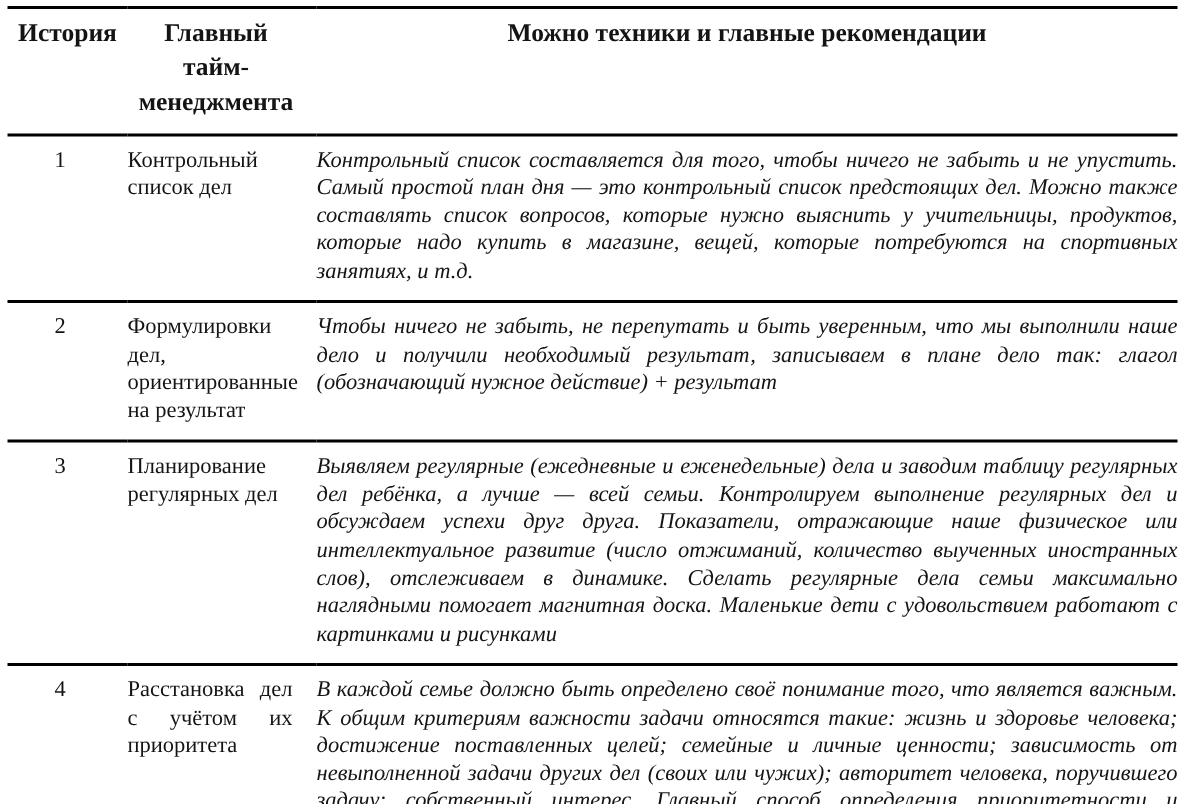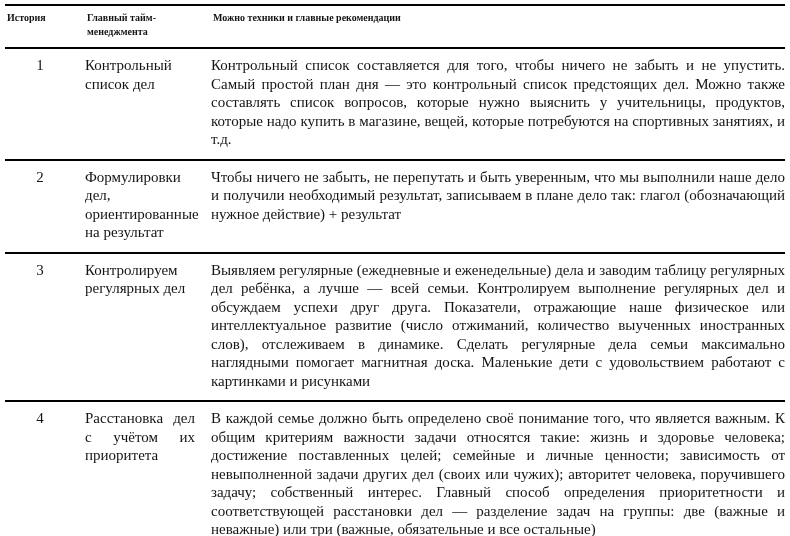--- a/index.html
+++ b/index.html
@@ -23,24 +23,24 @@
     table-layout: fixed;
     width: 780px;
     border-top: 2px solid #000;
     border-bottom: 3px solid #000;
   }
   col.c-num { width: 80px; }
   col.c-tech { width: 126px; }
   col.c-desc { width: 574px; }
   thead th {
     font-weight: bold;
-    font-size: 10px;
+    font-size: 17px;
     line-height: 1.35;
     vertical-align: top;
-    text-align: left;
+    text-align: center;
     padding: 5px 2px 9px 2px;
     border-bottom: 2px solid #000;
   }
   thead th.h-tech { padding-right: 10px; }
   tbody td {
     vertical-align: top;
     font-size: 15px;
     line-height: 1.235;
     padding: 7px 0 10px 0;
     border-bottom: 2px solid #000;
@@ -49,20 +49,21 @@
   td.cell-num {
     text-align: center;
     padding-right: 10px;
   }
   td.cell-tech {
     text-align: justify;
     padding-right: 16px;
   }
   td.cell-desc {
     text-align: justify;
+    font-style: italic;
   }
 </style>
 </head>
 <body>
 
 <div class="page">
   <table class="doc-table">
     <colgroup>
       <col class="c-num">
       <col class="c-tech">
@@ -81,21 +82,21 @@
         <td class="cell-tech">Контрольный список дел</td>
         <td class="cell-desc">Контрольный список составляется для того, чтобы ничего не забыть и не упустить. Самый простой план дня — это контрольный список предстоящих дел. Можно также составлять список вопросов, которые нужно выяснить у учительницы, продуктов, которые надо купить в магазине, вещей, которые потребуются на спортивных занятиях, и т.д.</td>
       </tr>
       <tr>
         <td class="cell-num">2</td>
         <td class="cell-tech">Формулировки дел, ориентированные на результат</td>
         <td class="cell-desc">Чтобы ничего не забыть, не перепутать и быть уверенным, что мы выполнили наше дело и получили необходимый результат, записываем в плане дело так: глагол (обозначающий нужное действие) + результат</td>
       </tr>
       <tr>
         <td class="cell-num">3</td>
-        <td class="cell-tech">Контролируем регулярных дел</td>
+        <td class="cell-tech">Планирование регулярных дел</td>
         <td class="cell-desc">Выявляем регулярные (ежедневные и еженедельные) дела и заводим таблицу регулярных дел ребёнка, а лучше — всей семьи. Контролируем выполнение регулярных дел и обсуждаем успехи друг друга. Показатели, отражающие наше физическое или интеллектуальное развитие (число отжиманий, количество выученных иностранных слов), отслеживаем в динамике. Сделать регулярные дела семьи максимально наглядными помогает магнитная доска. Маленькие дети с удовольствием работают с картинками и рисунками</td>
       </tr>
       <tr>
         <td class="cell-num">4</td>
         <td class="cell-tech">Расстановка дел с учётом их приоритета</td>
         <td class="cell-desc">В каждой семье должно быть определено своё понимание того, что является важным. К общим критериям важности задачи относятся такие: жизнь и здоровье человека; достижение поставленных целей; семейные и личные ценности; зависимость от невыполненной задачи других дел (своих или чужих); авторитет человека, поручившего задачу; собственный интерес. Главный способ определения приоритетности и соответствующей расстановки дел — разделение задач на группы: две (важные и неважные) или три (важные, обязательные и все остальные)</td>
       </tr>
     </tbody>
   </table>
 </div>

